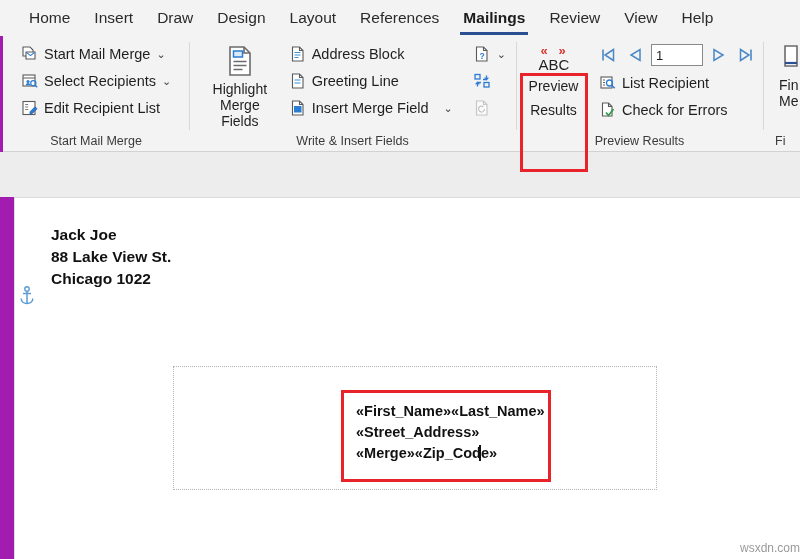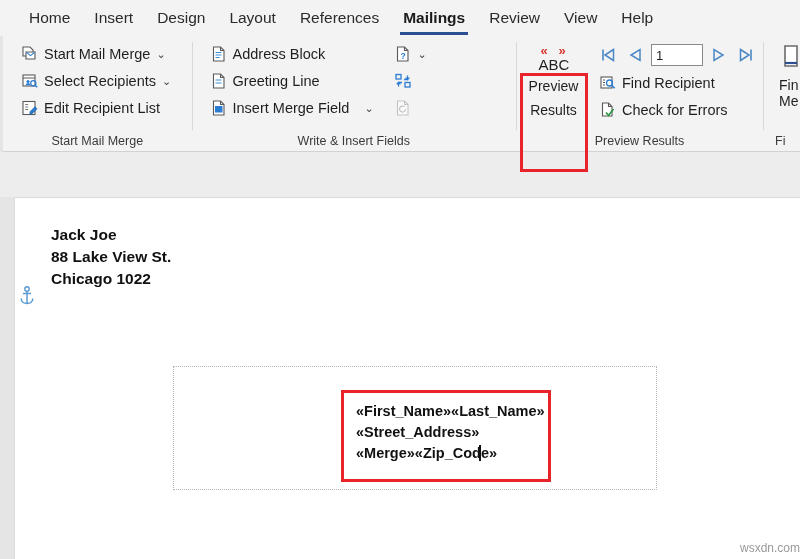--- a/index.html
+++ b/index.html
@@ -2,21 +2,21 @@
 <html><head>
 <meta charset="utf-8">
 <style>
   * { box-sizing: border-box; margin: 0; padding: 0; }
   html, body {
     width: 800px; height: 559px;
     font-family: "Liberation Sans", sans-serif;
     background: #ffffff;
     overflow: hidden;
   }
-  #app { position: relative; width: 800px; height: 559px; background: #e5e5e5; }
+  #app { position: relative; width: 800px; height: 559px; background: #a21caf; }
 
   
   .tabbar {
     position: absolute; top: 0; left: 0; width: 800px; height: 36px;
     background: #f3f3f3;
     display: flex; align-items: center;
   }
   .tab {
     position: relative;
     padding: 0 12px; height: 34px;
@@ -130,20 +130,23 @@
 <div id="app">
 
   <div class="tabbar">
     <div class="tab">
         <span>Home</span>
       </div>
     <div class="tab">
         <span>Insert</span>
       </div>
     <div class="tab">
+        <span>Draw</span>
+      </div>
+    <div class="tab">
         <span>Design</span>
       </div>
     <div class="tab">
         <span>Layout</span>
       </div>
     <div class="tab">
         <span>References</span>
       </div>
     <div class="tab active">
         <span>Mailings</span>
@@ -201,20 +204,32 @@
               <span>Edit Recipient List</span>
             </div>
           </div>
         </div>
         <div class="group-label">Start Mail Merge</div>
       </div>
 
       <div class="group" style="width:327px">
         <div class="group-body" style="padding-left:12px; gap:4px">
 
+          <div class="bigbtn">
+            <span class="ico">
+              <svg width="36" height="36" viewBox="0 0 36 36">
+                <path d="M8 4h14l6 6v22H8z" fill="#fff" stroke="#6b6b6b" stroke-width="1.6"></path>
+                <path d="M22 4v6h6" fill="none" stroke="#6b6b6b" stroke-width="1.6"></path>
+                <rect x="11.5" y="8" width="9" height="6" fill="#dceaf7" stroke="#2b7cd3" stroke-width="1.5"></rect>
+                <path d="M11.5 18.5h13M11.5 22.5h13M11.5 26.5h9" stroke="#6b6b6b" stroke-width="1.5"></path>
+              </svg>
+            </span>
+            <span class="lbl">Highlight</span>
+            <span class="lbl" style="margin-top:0">Merge Fields</span>
+          </div>
 
           <div class="cmd-col" style="margin-left:2px">
             <div class="cmd">
               <span class="ico">
                 <svg width="18" height="18" viewBox="0 0 18 18">
                   <path d="M3.5 2h7l3.5 3.5V16h-10.5z" fill="#fff" stroke="#5a5a5a" stroke-width="1.1"></path>
                   <path d="M10.5 2v3.5H14" fill="none" stroke="#5a5a5a" stroke-width="1.1"></path>
                   <path d="M5.5 7.5h6M5.5 10h6M5.5 12.5h4" stroke="#3d8fd1" stroke-width="1.1"></path>
                 </svg>
               </span>
@@ -324,21 +339,21 @@
             </div>
             <div class="cmd">
               <span class="ico">
                 <svg width="18" height="18" viewBox="0 0 18 18">
                   <rect x="2" y="3" width="11" height="11" fill="#fff" stroke="#5a5a5a" stroke-width="1.1"></rect>
                   <path d="M4 6h2M4 8.5h2M4 11h2" stroke="#5a5a5a" stroke-width="1"></path>
                   <circle cx="10.5" cy="9" r="3" fill="none" stroke="#2b7cd3" stroke-width="1.3"></circle>
                   <path d="M12.7 11.2l3 3" stroke="#2b7cd3" stroke-width="1.5"></path>
                 </svg>
               </span>
-              <span>Find Recipient</span>
+              <span>List Recipient</span>
             </div>
             <div class="cmd">
               <span class="ico">
                 <svg width="18" height="18" viewBox="0 0 18 18">
                   <path d="M3.5 2h6l3.5 3.5V15h-9.5z" fill="#fff" stroke="#5a5a5a" stroke-width="1.1"></path>
                   <path d="M9.5 2v3.5H13" fill="none" stroke="#5a5a5a" stroke-width="1.1"></path>
                   <path d="M7 11.5l2.5 3 5-6.5" fill="none" stroke="#2e9a46" stroke-width="1.7"></path>
                 </svg>
               </span>
               <span>Check for Errors</span>

